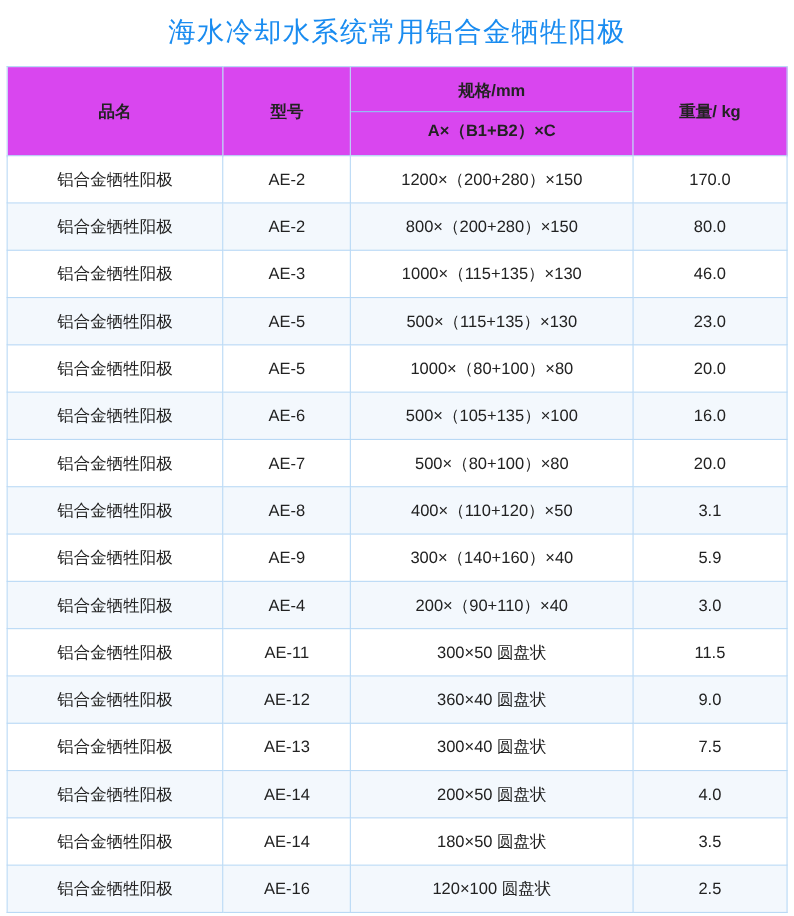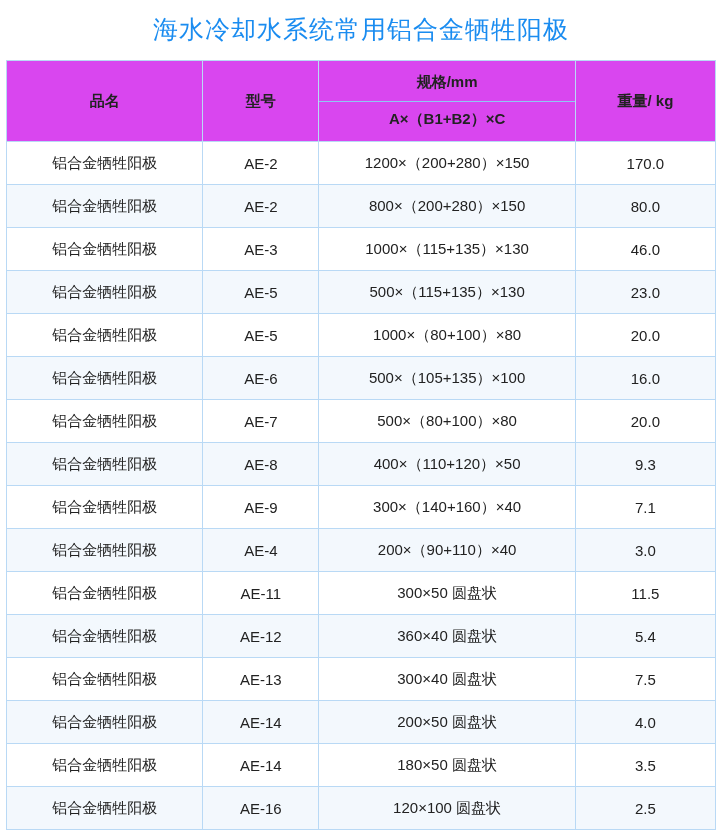--- a/index.html
+++ b/index.html
@@ -164,45 +164,45 @@
         <tr>
           <td>铝合金牺牲阳极</td>
           <td>AE-7</td>
           <td>500×（80+100）×80</td>
           <td>20.0</td>
         </tr>
         <tr>
           <td>铝合金牺牲阳极</td>
           <td>AE-8</td>
           <td>400×（110+120）×50</td>
-          <td>9.3</td>
+          <td>3.1</td>
         </tr>
         <tr>
           <td>铝合金牺牲阳极</td>
           <td>AE-9</td>
           <td>300×（140+160）×40</td>
-          <td>7.1</td>
+          <td>5.9</td>
         </tr>
         <tr>
           <td>铝合金牺牲阳极</td>
           <td>AE-4</td>
           <td>200×（90+110）×40</td>
           <td>3.0</td>
         </tr>
         <tr>
           <td>铝合金牺牲阳极</td>
           <td>AE-11</td>
           <td>300×50  圆盘状</td>
           <td>11.5</td>
         </tr>
         <tr>
           <td>铝合金牺牲阳极</td>
           <td>AE-12</td>
           <td>360×40  圆盘状</td>
-          <td>5.4</td>
+          <td>9.0</td>
         </tr>
         <tr>
           <td>铝合金牺牲阳极</td>
           <td>AE-13</td>
           <td>300×40  圆盘状</td>
           <td>7.5</td>
         </tr>
         <tr>
           <td>铝合金牺牲阳极</td>
           <td>AE-14</td>

